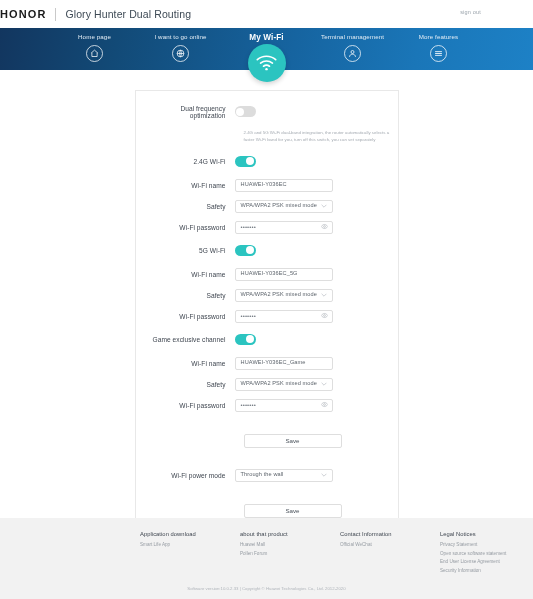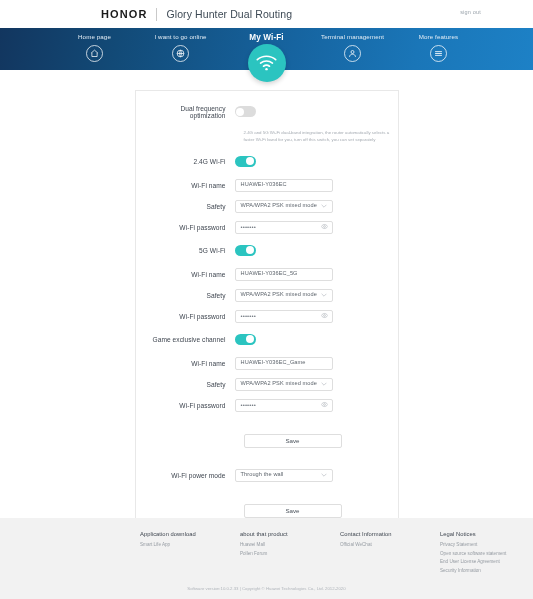--- a/index.html
+++ b/index.html
@@ -14,21 +14,20 @@
   
   .topbar {
     height: 28px;
     background: #ffffff;
     display: flex;
     align-items: center;
     position: relative;
   }
   .brand-wrap {
     display: flex; align-items: baseline;
-    margin-left: 101px;
   }
   .brand {
     font-size: 11px; font-weight: bold; letter-spacing: 1.1px;
     color: #1a1a1a;
   }
   .brand-divider {
     width: 1px; height: 13px; background: #c9c9c9;
     margin: 0 9px; align-self: center;
   }
   .brand-sub {

